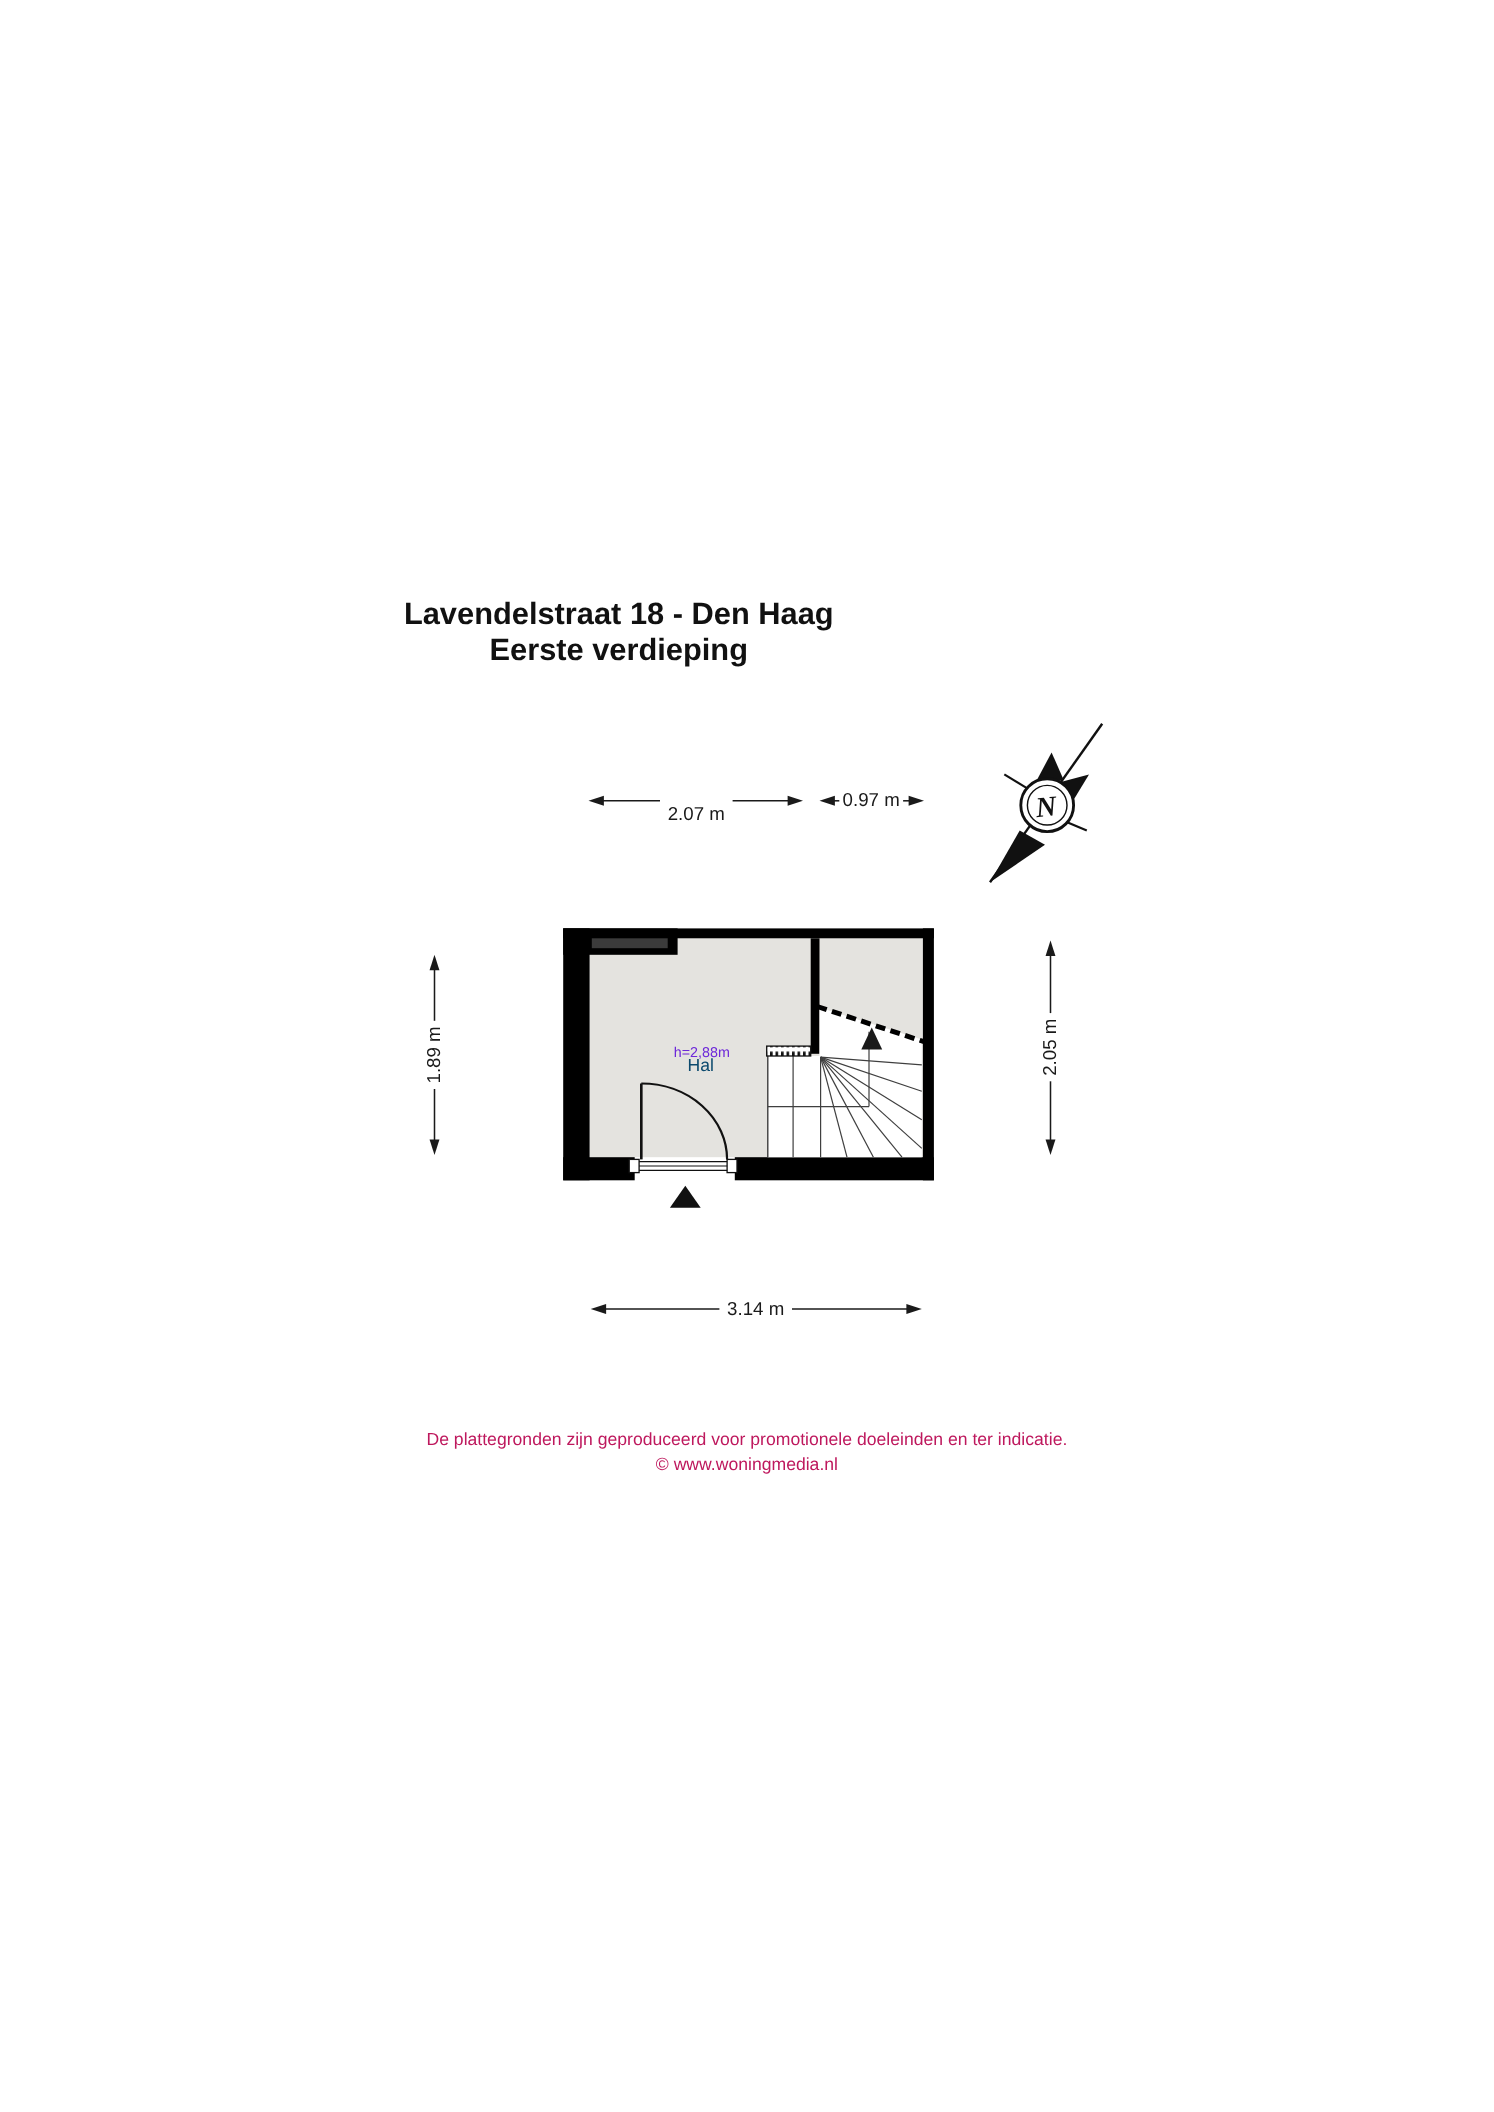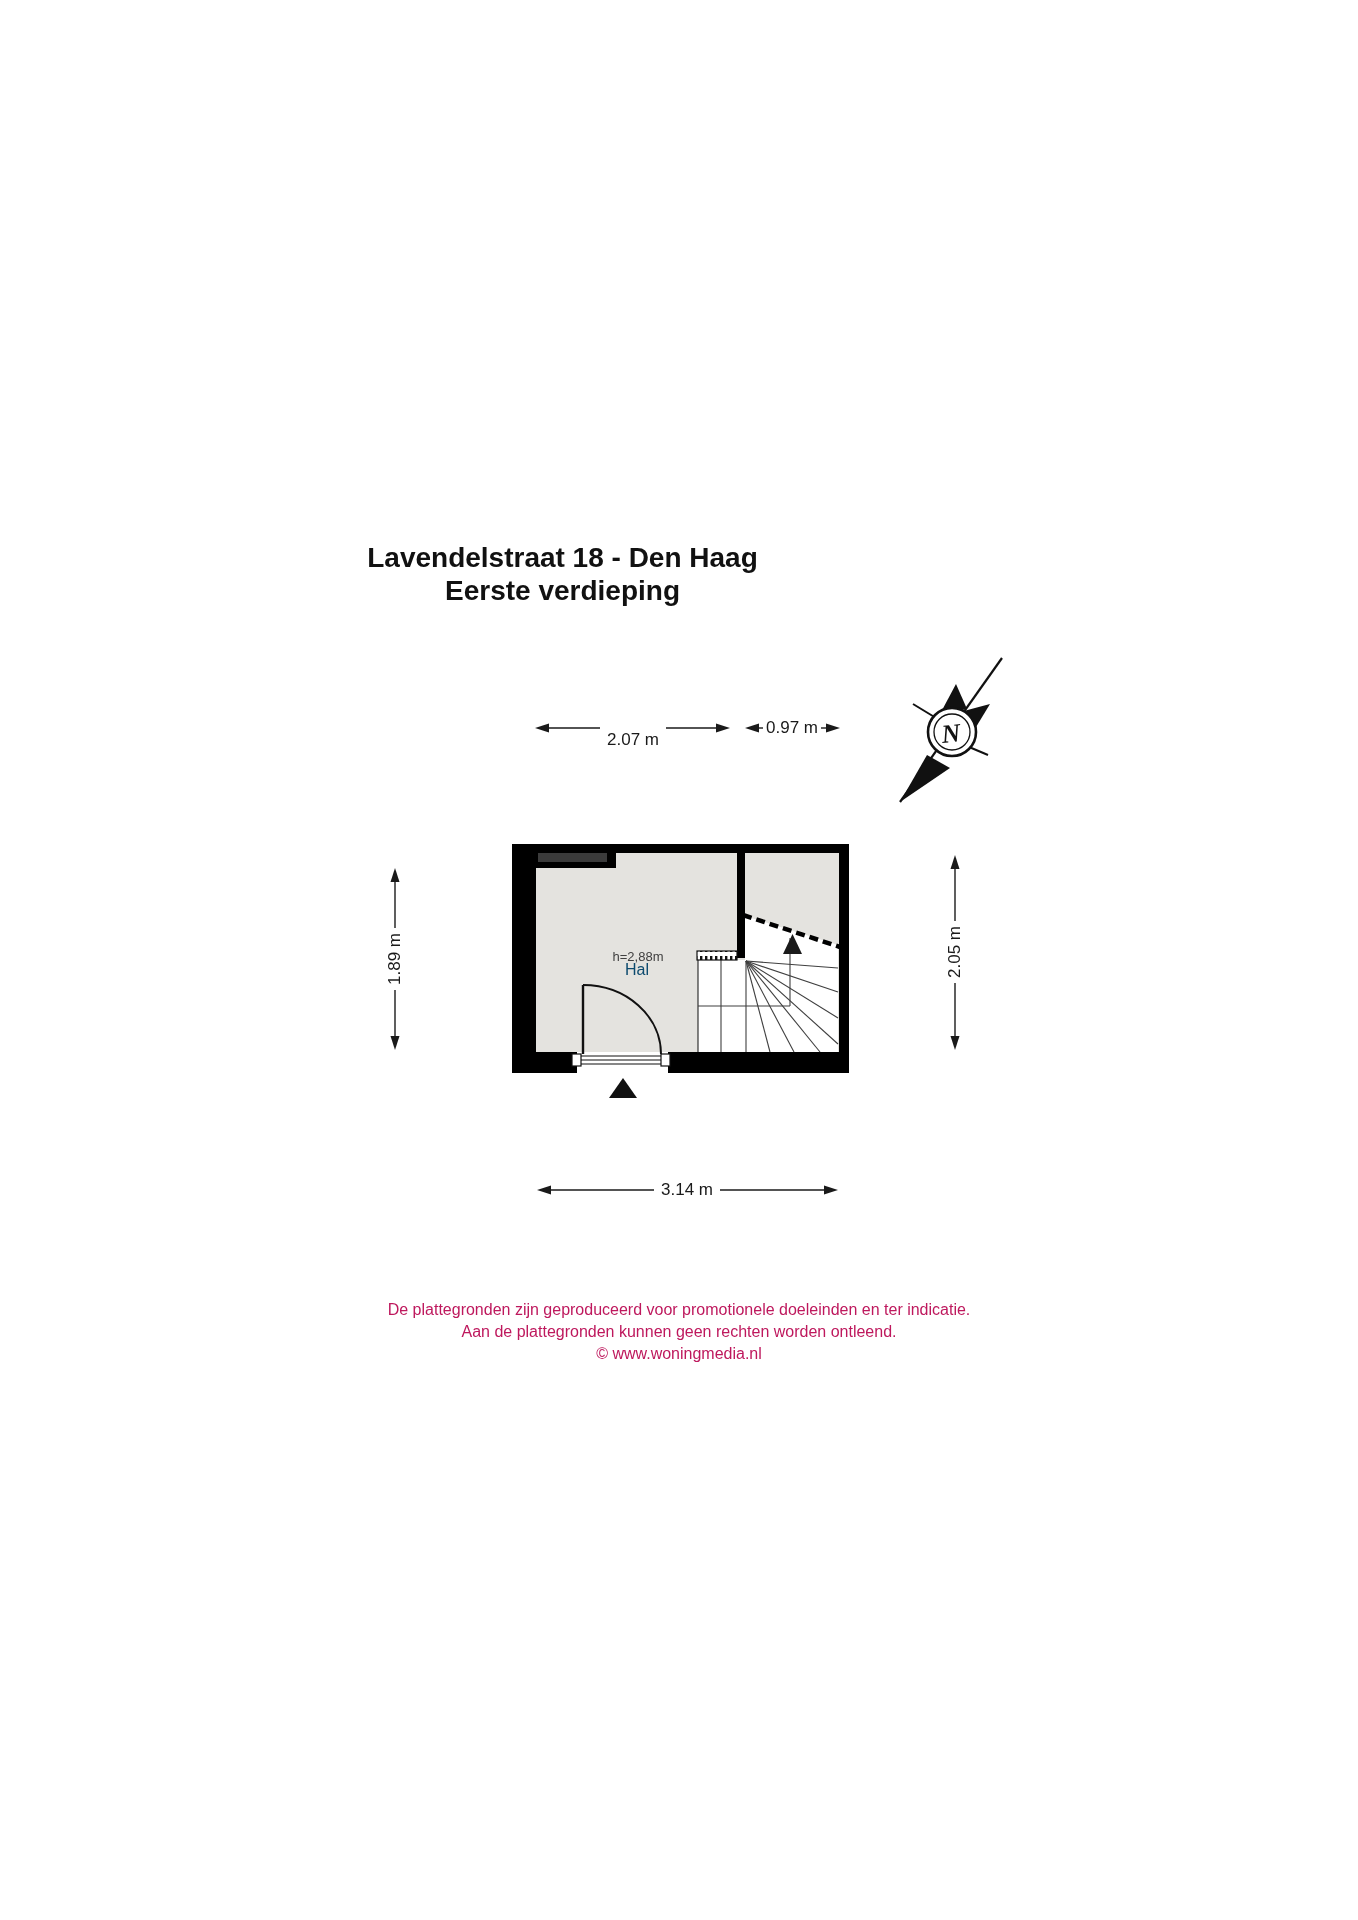--- a/index.html
+++ b/index.html
@@ -9,21 +9,21 @@
     overflow:hidden;
   }
   .center-pt{position:absolute;transform:translate(-50%,-50%);white-space:nowrap;}
   .center-pt.vert{transform:translate(-50%,-50%) rotate(-90deg);}
   .title-block{
     position:absolute;left:0;top:541px;width:1125px;text-align:center;
     font-weight:bold;font-size:28px;line-height:33px;color:#111;
   }
   .dim-label{font-size:17px;color:#1a1a1a;background:#fff;padding:0 3px;}
   .room-name{font-size:16px;color:#0c4a6e;margin-top:32px;}
-  .room-height{font-size:13px;color:#404040;}
+  .room-height{font-size:13px;color:#6d28d9;}
   .footer-block{
     position:absolute;left:0;top:1299px;width:1358px;text-align:center;
     font-size:16px;line-height:22px;color:#be185d;
   }
   svg{position:absolute;left:0;top:0;}
 </style>
 </head>
 <body>
 
 <svg width="1358" height="1920" viewBox="0 0 1358 1920">
@@ -138,15 +138,14 @@
 <div class="center-pt dim-label" style="left:792px;top:728px;">0.97 m</div>
 <div class="center-pt vert dim-label" style="left:395px;top:959px;">1.89 m</div>
 <div class="center-pt vert dim-label" style="left:955px;top:952px;">2.05 m</div>
 <div class="center-pt dim-label" style="left:687px;top:1190px;">3.14 m</div>
 
 <div class="center-pt room-name" style="left:637px;top:938px;">Hal</div>
 <div class="center-pt room-height" style="left:638px;top:956px;">h=2,88m</div>
 
 <div class="footer-block">
   <div>De plattegronden zijn geproduceerd voor promotionele doeleinden en ter indicatie.</div>
-  <div>Aan de plattegronden kunnen geen rechten worden ontleend.</div>
   <div>© www.woningmedia.nl</div>
 </div>
 
 </body></html>

